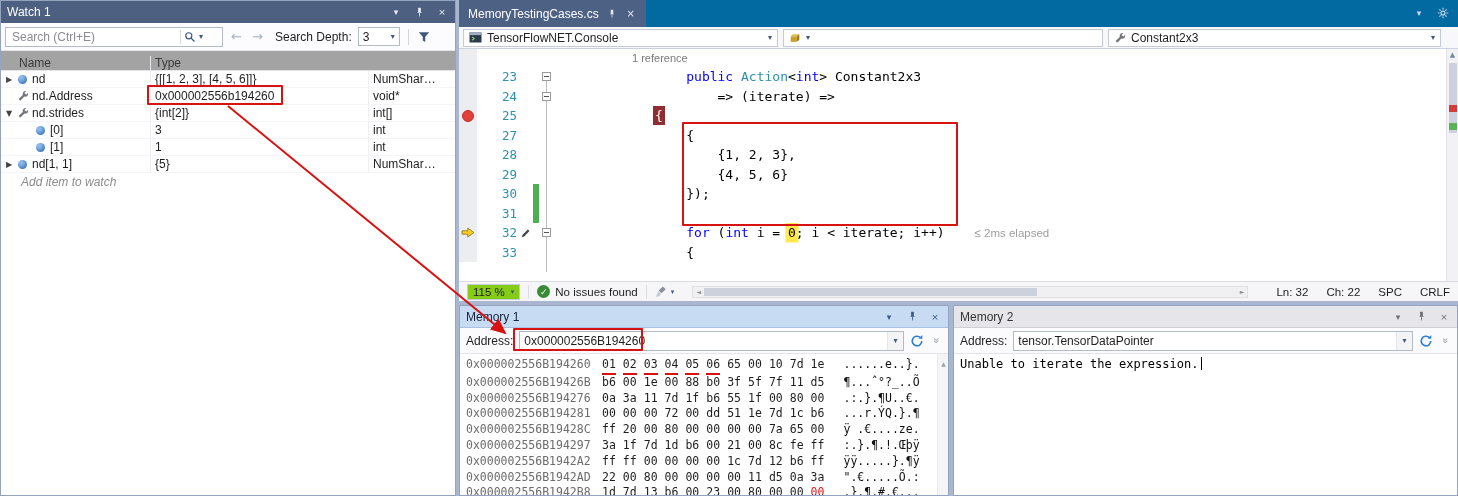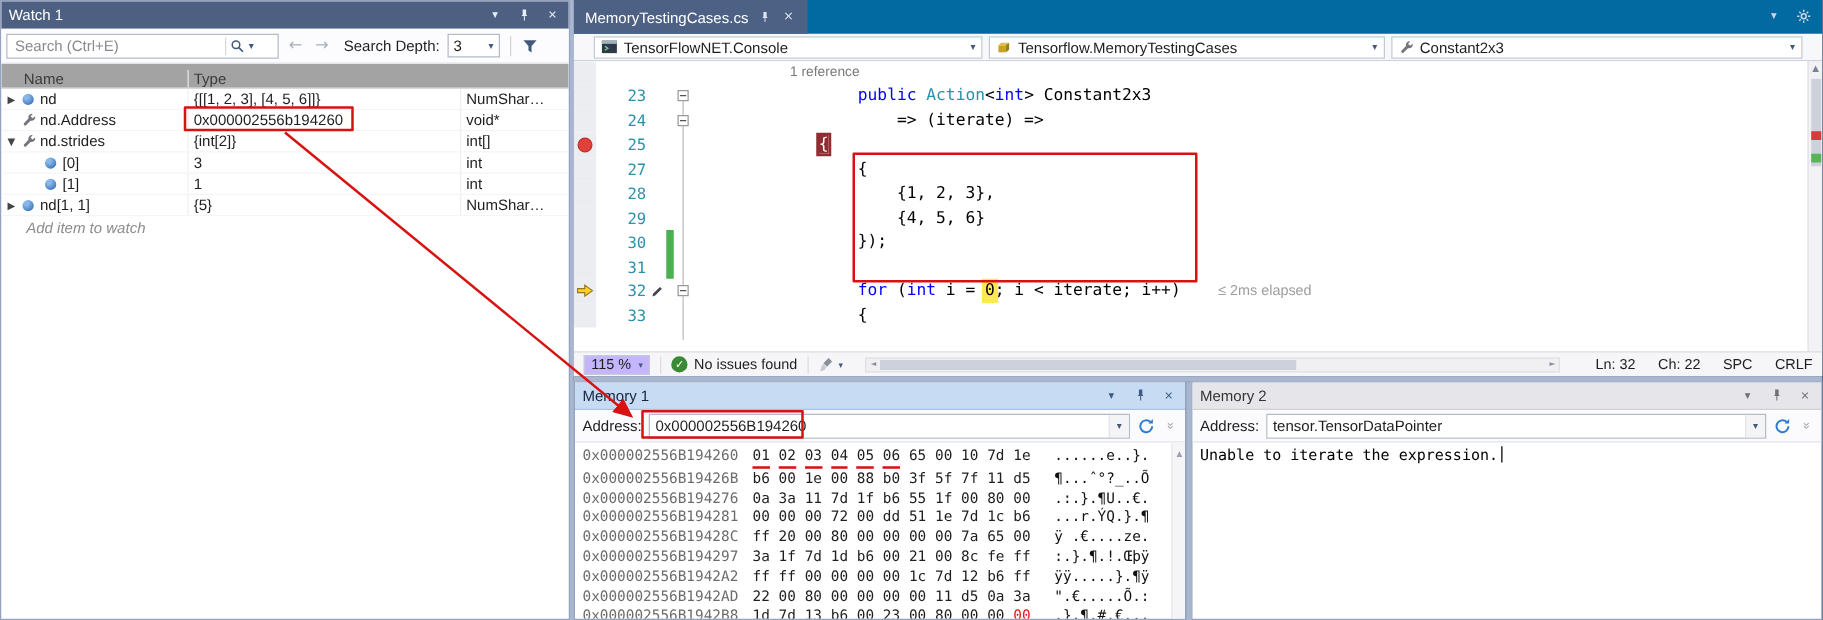--- a/index.html
+++ b/index.html
@@ -63,21 +63,21 @@
   .hsplit{position:absolute;left:459px;top:301px;width:999px;height:4px;background:#a9b6cf}
   .msplit{position:absolute;left:949px;top:305px;width:4px;height:191px;background:#a9b6cf}
 
   
   .editor{position:absolute;left:459px;top:0;width:999px;height:301px;background:#fff;overflow:hidden}
   .tabstrip{height:27px;background:#0369a1;display:flex;align-items:stretch;position:relative}
   .tab{background:#4d6184;color:#fff;display:flex;align-items:center;gap:7px;padding:0 9px;font-size:12px}
   .tabico{display:inline-flex;align-items:center;justify-content:center;width:12px;height:12px;color:#dfe6f2;font-size:10px}
   .strip-icons{position:absolute;right:8px;top:6px;display:flex;gap:10px}
   .strip-icons .hico{color:#cdd7ea}
-  .navbar{height:22px;background:#f8f8fb;border-bottom:1px solid #ccd2de;display:flex;align-items:center;gap:5px;padding:0 16px}
+  .navbar{height:22px;background:#f8f8fb;border-bottom:1px solid #ccd2de;display:flex;align-items:center;gap:5px;padding:0 4px}
   .combo{height:18px;border:1px solid #c5cad6;background:#fff;display:flex;align-items:center;font-size:12px;padding:0 5px;gap:5px;overflow:hidden}
   .combo.c1{width:315px}.combo.c2{width:320px}.combo.c3{width:333px}
   .ctext{flex:1;white-space:nowrap;overflow:hidden}
   .ccaret{font-size:8px;color:#41597d}
   .cico{display:inline-flex;flex:none}
 
   .codearea{position:absolute;left:0;top:49px;right:12px;bottom:20px;background:#fff;overflow:hidden}
   .cline{display:flex;height:19.5px;align-items:center}
   .lens-row{height:18px}
   .glyphcell{width:18px;flex:none;height:100%;background:#ecedf0;display:flex;align-items:center}
@@ -103,21 +103,21 @@
   .vscroll{position:absolute;right:0;top:49px;bottom:20px;width:12px;background:#f2f2f4;border-left:1px solid #e2e2e6}
   .sarr{position:absolute;left:0;width:11px;text-align:center;font-size:7px;color:#7a8499}
   .sarr.up{top:2px}
   .vthumb{position:absolute;left:2px;top:14px;width:8px;height:70px;background:#ccd1dc}
   .mark{position:absolute;left:2px;width:8px;height:7px}
   .mark.red{top:56px;background:#d43b3b}
   .mark.green{top:74px;background:#57b457}
 
   .estatus{position:absolute;left:0;right:0;bottom:0;height:20px;background:#f6f6f9;border-top:1px solid #d8dbe4;
     display:flex;align-items:center;gap:8px;padding:0 8px;font-size:11.5px}
-  .zoombox{height:16px;border:1px solid #c5cad6;background:#c4b5fd;display:flex;align-items:center;gap:6px;padding:0 5px}
+  .zoombox{height:16px;border:1px solid #c5cad6;background:#84cc16;display:flex;align-items:center;gap:6px;padding:0 5px}
   .zoombox .g{font-size:7px;color:#41597d}
   .esep{width:1px;height:14px;background:#dcdce2}
   .issue{display:flex;align-items:center;gap:5px}
   .chk{width:13px;height:13px;border-radius:50%;background:#388a34;color:#fff;display:inline-flex;align-items:center;justify-content:center;font-size:9px}
   .cleanup{display:flex;align-items:center;gap:3px;color:#555}
   .cleanup .g{font-size:7px;color:#41597d}
   .hscroll{flex:1;height:12px;background:#f0f0f2;border:1px solid #e0e0e4;margin:0 10px;position:relative;display:flex;align-items:center}
   .harr{font-size:6px;color:#8a8f9c;width:11px;text-align:center}
   .hthumb{height:8px;width:60%;background:#ccd1dc}
   .stx{color:#1e1e1e;margin-left:10px}
@@ -315,21 +315,20 @@
         <span class="ccaret g">▾</span>
       </div>
       <div class="combo c2">
         <span class="cico">
           <svg viewBox="0 0 14 14" width="12" height="12">
               <rect x="2" y="5" width="7" height="6.5" fill="#c8a227"></rect>
               <path d="M2 5l2.5-2.5H12L9 5z" fill="#e0bb4a"></path>
               <path d="M12 2.5v6.5L9 11.5V5z" fill="#9a7d1e"></path>
             </svg>
         </span>
-        <span class="ctext">Tensorflow.MemoryTestingCases</span>
         <span class="ccaret g">▾</span>
       </div>
       <div class="combo c3">
         <span class="cico">
           <svg viewBox="0 0 16 16" width="12" height="12">
               <path fill="#75757d" d="M14.9 4.1a3.9 3.9 0 0 1-5 4.6l-4.6 4.6a1.55 1.55 0 1 1-2.2-2.2l4.6-4.6a3.9 3.9 0 0 1 4.6-5L9.9 3.9l2.2 2.2z"></path>
             </svg>
         </span>
         <span class="ctext">Constant2x3</span>
         <span class="ccaret g">▾</span>

